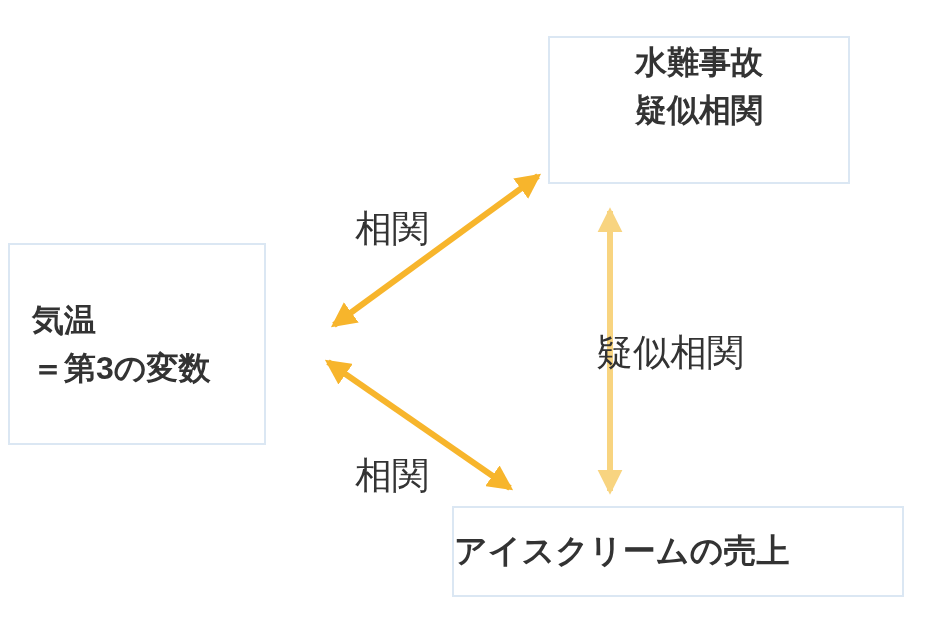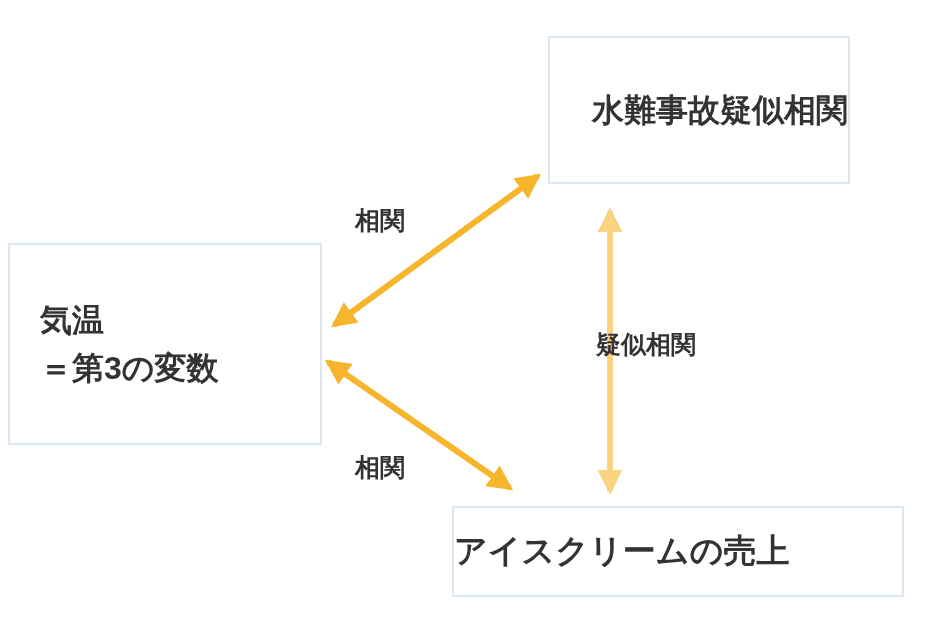--- a/index.html
+++ b/index.html
@@ -20,38 +20,38 @@
   .head-light  { fill: var(--arrow_light, #F8D480); }
   .box {
     position: absolute;
     background: var(--box_bg, #ffffff);
     border: 2px solid var(--box_border, #DBE7F3);
     color: var(--text, #333333);
     font-weight: 700;
   }
   .node-top {
     left: 548px; top: 36px; width: 302px; height: 148px;
-    display: flex; flex-direction: row; align-items: center; justify-content: flex-end;
+    display: flex; flex-direction: column; align-items: center; justify-content: flex-start;
     font-size: 32px; line-height: 1.5; text-align: center;
   }
   .node-left {
-    left: 8px; top: 243px; width: 314px; height: 202px;
+    left: 8px; top: 243px; width: 258px; height: 202px;
     display: flex; flex-direction: column; justify-content: center;
-    padding-left: 30px; font-size: 32px; line-height: 1.5;
+    padding-left: 22px; font-size: 32px; line-height: 1.5;
   }
   .node-bottom {
     left: 452px; top: 506px; width: 452px; height: 91px;
     display: flex; align-items: center; justify-content: flex-start;
     font-size: 33px;
   }
   .edge-label {
     position: absolute;
     color: var(--text, #333333);
-    font-weight: 700;
-    font-size: 25px;
+    font-weight: 400;
+    font-size: 37px;
     white-space: nowrap;
   }
   .label-corr-top    { left: 355px; top: 204px; }
   .label-corr-bottom { left: 355px; top: 451px; }
   .label-spurious    { left: 596px; top: 328px; }
 </style>
 </head>
 <body>
 
 <div class="canvas">

